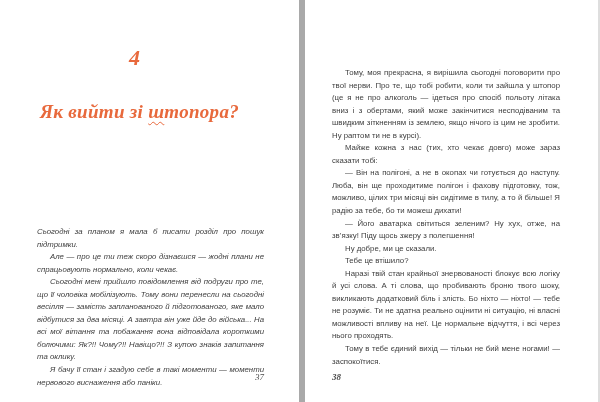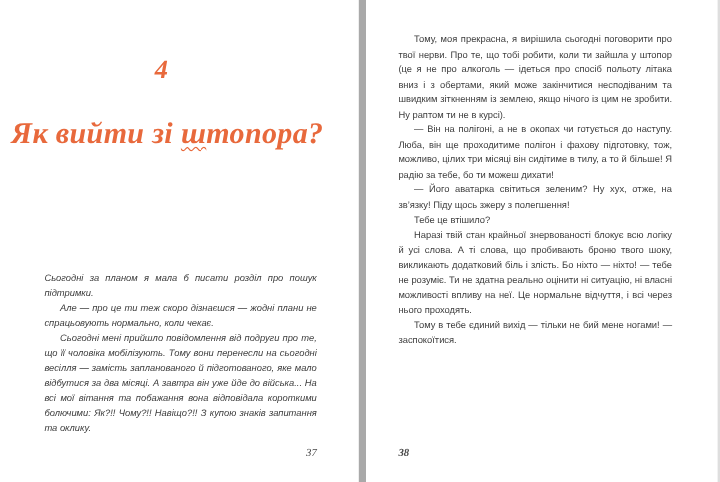--- a/index.html
+++ b/index.html
@@ -22,21 +22,21 @@
     border-right: 2px solid #dedede;
     box-sizing: border-box;
   }
   .page {
     position: absolute;
     top: 0;
     bottom: 0;
     overflow: hidden;
   }
   .page-left  { left: 0;   width: 299px; }
-  .page-right { left: 305px; width: 293px; }
+  .page-right { left: 305px; width: 293px; margin-top: 40px; }
   .gutter {
     position: absolute;
     top: 0;
     bottom: 0;
     left: 299px;
     width: 6px;
     background: #a9a9a9;
   }
   
   .chapter-number {
@@ -54,21 +54,21 @@
   }
   .chapter-title {
     position: absolute;
     top: 97px;
     left: 0;
     right: 20px;
     text-align: center;
     font-family: "Liberation Serif", serif;
     font-style: italic;
     font-weight: bold;
-    font-size: 25px;
+    font-size: 19px;
     line-height: 30px;
     letter-spacing: 0.3px;
     color: #e8693c;
     white-space: nowrap;
   }
   .chapter-title .wavy {
     text-decoration: underline wavy;
     text-decoration-thickness: 1.4px;
     text-underline-offset: 3px;
   }
@@ -113,31 +113,34 @@
 
 <div class="spread">
 
   <div class="page page-left">
     <div class="chapter-number">4</div>
     <div class="chapter-title"><span>Як вийти зі </span><span class="wavy">ш</span><span>топора?</span></div>
     <div class="body-text">
         <p class="no-indent">Сьогодні за планом я мала б писати розділ про пошук підтримки.</p>
         <p>Але — про це ти теж скоро дізнаєшся — жодні плани не спрацьовують нормально, коли чекає.</p>
         <p>Сьогодні мені прийшло повідомлення від подруги про те, що її чоловіка мобілізують. Тому вони перенесли на сьогодні весілля — замість запланованого й підготованого, яке мало відбутися за два місяці. А завтра він уже йде до війська... На всі мої вітання та побажання вона відповідала короткими болючими: Як?!! Чому?!! Навіщо?!! З купою знаків запитання та оклику.</p>
+        <p>Я бачу її стан і згадую себе в такі моменти — моменти нервового виснаження або паніки.</p>
       </div>
     <div class="folio">37</div>
   </div>
 
   <div class="gutter"></div>
 
   <div class="page page-right">
     <div class="body-text">
         <p>Тому, моя прекрасна, я вирішила сьогодні поговорити про твої нерви. Про те, що тобі робити, коли ти зайшла у штопор (це я не про алкоголь — ідеться про спосіб польоту літака вниз і з обертами, який може закінчитися несподіваним та швидким зіткненням із землею, якщо нічого із цим не зробити. Ну раптом ти не в курсі).</p>
+        <p>Майже кожна з нас (тих, хто чекає довго) може зараз сказати тобі:</p>
         <p>— Він на полігоні, а не в окопах чи готується до наступу. Люба, він ще проходитиме полігон і фахову підготовку, тож, можливо, цілих три місяці він сидітиме в тилу, а то й більше! Я радію за тебе, бо ти можеш дихати!</p>
         <p>— Його аватарка світиться зеленим? Ну хух, отже, на зв’язку! Піду щось зжеру з полегшення!</p>
+        <p>Ну добре, ми це сказали.</p>
         <p>Тебе це втішило?</p>
         <p>Наразі твій стан крайньої знервованості блокує всю логіку й усі слова. А ті слова, що пробивають броню твого шоку, викликають додатковий біль і злість. Бо ніхто — ніхто! — тебе не розуміє. Ти не здатна реально оцінити ні ситуацію, ні власні можливості впливу на неї. Це нормальне відчуття, і всі через нього проходять.</p>
         <p>Тому в тебе єдиний вихід — тільки не бий мене ногами! — заспокоїтися.</p>
       </div>
     <div class="folio">38</div>
   </div>
 
 </div>
 
 </body></html>

